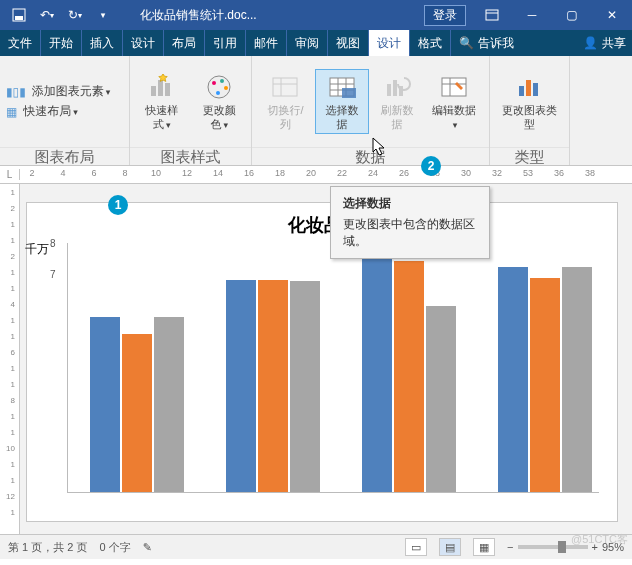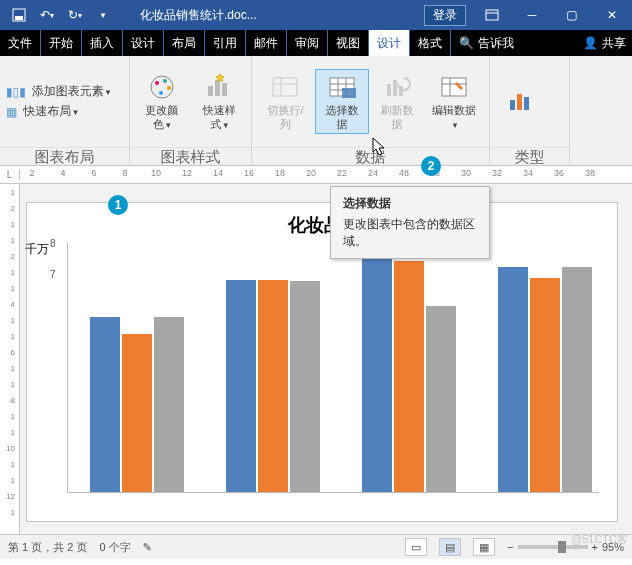--- a/index.html
+++ b/index.html
@@ -6,21 +6,21 @@
   body { width: 632px; height: 565px; background: #fff; overflow: hidden; position: relative; }
 
   .titlebar { height: 30px; background: #2b579a; color: #fff; display: flex; align-items: center; font-size: 12px; }
   .titlebar .tb-left { display: flex; align-items: center; gap: 2px; padding-left: 6px; }
   .titlebar .tb-btn { width: 26px; height: 26px; display: flex; align-items: center; justify-content: center; cursor: pointer; }
   .titlebar .title { flex: 1; text-align: left; padding-left: 24px; white-space: nowrap; overflow: hidden; text-overflow: ellipsis; }
   .titlebar .login { border: 1px solid #7ba0d6; padding: 1px 8px; margin-right: 6px; background:#1f4e8f; }
   .titlebar .win-controls { display: flex; }
   .titlebar .win-controls .tb-btn { width: 40px; }
 
-  .tabbar { height: 26px; background: #000000; display: flex; align-items: stretch; color: #fff; font-size: 12px; }
+  .tabbar { height: 26px; background: #0c4a6e; display: flex; align-items: stretch; color: #fff; font-size: 12px; }
   .tabbar .tab { padding: 0 8px; display: flex; align-items: center; cursor: pointer; border-right: 1px solid #3a67a8; }
   .tabbar .tab.active { background: #fff; color: #2b579a; }
   .tabbar .search { margin-left: 2px; display:flex; align-items:center; gap:4px; padding:0 6px;}
   .tabbar .share { margin-left: auto; display:flex; align-items:center; gap:4px; padding:0 6px;}
 
   .ribbon { height: 110px; background: #f1f1f1; border-bottom: 1px solid #c6c6c6; display: flex; }
   .group { display: flex; flex-direction: column; border-right: 1px solid #d6d6d6; }
   .group-body { flex: 1; display: flex; align-items: center; padding: 4px 6px; gap: 6px; }
   .group-label { height: 18px; font-size: 15px; color: #666; text-align: center; border-top: 1px solid #e3e3e3; }
   .vstack { display:flex; flex-direction:column; gap:3px; font-size:12px; color:#444;}
@@ -124,39 +124,39 @@
       </div>
     </div>
     <div class="group-label">图表布局</div>
   </div>
 
   <div class="group" style="width:122px">
     <div class="group-body">
       <div class="big-btn">
         <div class="ico">
             <svg width="30" height="26">
+              <rect x="4" y="12" width="5" height="10" fill="#bbb"></rect>
+              <rect x="11" y="6" width="5" height="16" fill="#bbb"></rect>
+              <rect x="18" y="9" width="5" height="13" fill="#bbb"></rect>
+              <path d="M20 2l2 4 4 .5-3 3 1 4-4-2-4 2 1-4-3-3 4-.5z" fill="#ffcc33" stroke="#cc9900" transform="translate(2,-2) scale(.7)"></path>
+            </svg>
+          </div>
+        <span class="drop">快速样式</span>
+      </div>
+      <div class="big-btn">
+        <div class="ico">
+            <svg width="30" height="26">
               <circle cx="15" cy="13" r="11" fill="#eee" stroke="#888"></circle>
               <circle cx="10" cy="9" r="2" fill="#e06"></circle>
               <circle cx="18" cy="7" r="2" fill="#3a9"></circle>
               <circle cx="22" cy="14" r="2" fill="#f90"></circle>
               <circle cx="14" cy="19" r="2" fill="#39f"></circle>
             </svg>
           </div>
         <span class="drop">更改颜色</span>
-      </div>
-      <div class="big-btn">
-        <div class="ico">
-            <svg width="30" height="26">
-              <rect x="4" y="12" width="5" height="10" fill="#bbb"></rect>
-              <rect x="11" y="6" width="5" height="16" fill="#bbb"></rect>
-              <rect x="18" y="9" width="5" height="13" fill="#bbb"></rect>
-              <path d="M20 2l2 4 4 .5-3 3 1 4-4-2-4 2 1-4-3-3 4-.5z" fill="#ffcc33" stroke="#cc9900" transform="translate(2,-2) scale(.7)"></path>
-            </svg>
-          </div>
-        <span class="drop">快速样式</span>
       </div>
     </div>
     <div class="group-label">图表样式</div>
   </div>
 
   <div class="group" style="width:238px">
     <div class="group-body" style="gap:2px">
       <div class="big-btn dis">
         <div class="ico">
             <svg width="30" height="26">
@@ -209,20 +209,21 @@
   <div class="group" style="width:80px">
     <div class="group-body">
       <div class="big-btn">
         <div class="ico">
             <svg width="30" height="26">
               <rect x="4" y="12" width="5" height="10" fill="#4f81bd"></rect>
               <rect x="11" y="6" width="5" height="16" fill="#ed7d31"></rect>
               <rect x="18" y="9" width="5" height="13" fill="#4f81bd"></rect>
             </svg>
           </div>
+        <span>更改图表类型</span>
       </div>
     </div>
     <div class="group-label">类型</div>
   </div>
 </div>
 
 <div class="badge" style="left:108px; top:195px">1</div>
 <div class="badge" style="left:421px; top:156px">2</div>
 
 <div class="tooltip" style="left:330px; top:186px">
@@ -242,25 +243,25 @@
       <span class="tick" style="left: 74px;">6</span>
       <span class="tick" style="left: 105px;">8</span>
       <span class="tick" style="left: 136px;">10</span>
       <span class="tick" style="left: 167px;">12</span>
       <span class="tick" style="left: 198px;">14</span>
       <span class="tick" style="left: 229px;">16</span>
       <span class="tick" style="left: 260px;">18</span>
       <span class="tick" style="left: 291px;">20</span>
       <span class="tick" style="left: 322px;">22</span>
       <span class="tick" style="left: 353px;">24</span>
-      <span class="tick" style="left: 384px;">48</span>
+      <span class="tick" style="left: 384px;">26</span>
       <span class="tick" style="left: 415px;">28</span>
       <span class="tick" style="left: 446px;">30</span>
       <span class="tick" style="left: 477px;">32</span>
-      <span class="tick" style="left: 508px;">34</span>
+      <span class="tick" style="left: 508px;">53</span>
       <span class="tick" style="left: 539px;">36</span>
       <span class="tick" style="left: 570px;">38</span>
     </div>
 </div>
 
 <div class="doc-area">
   <div class="vruler" id="vruler">
       <span class="vt" style="top: 8px;">1</span>
       <span class="vt" style="top: 24px;">2</span>
       <span class="vt" style="top: 40px;">1</span>

